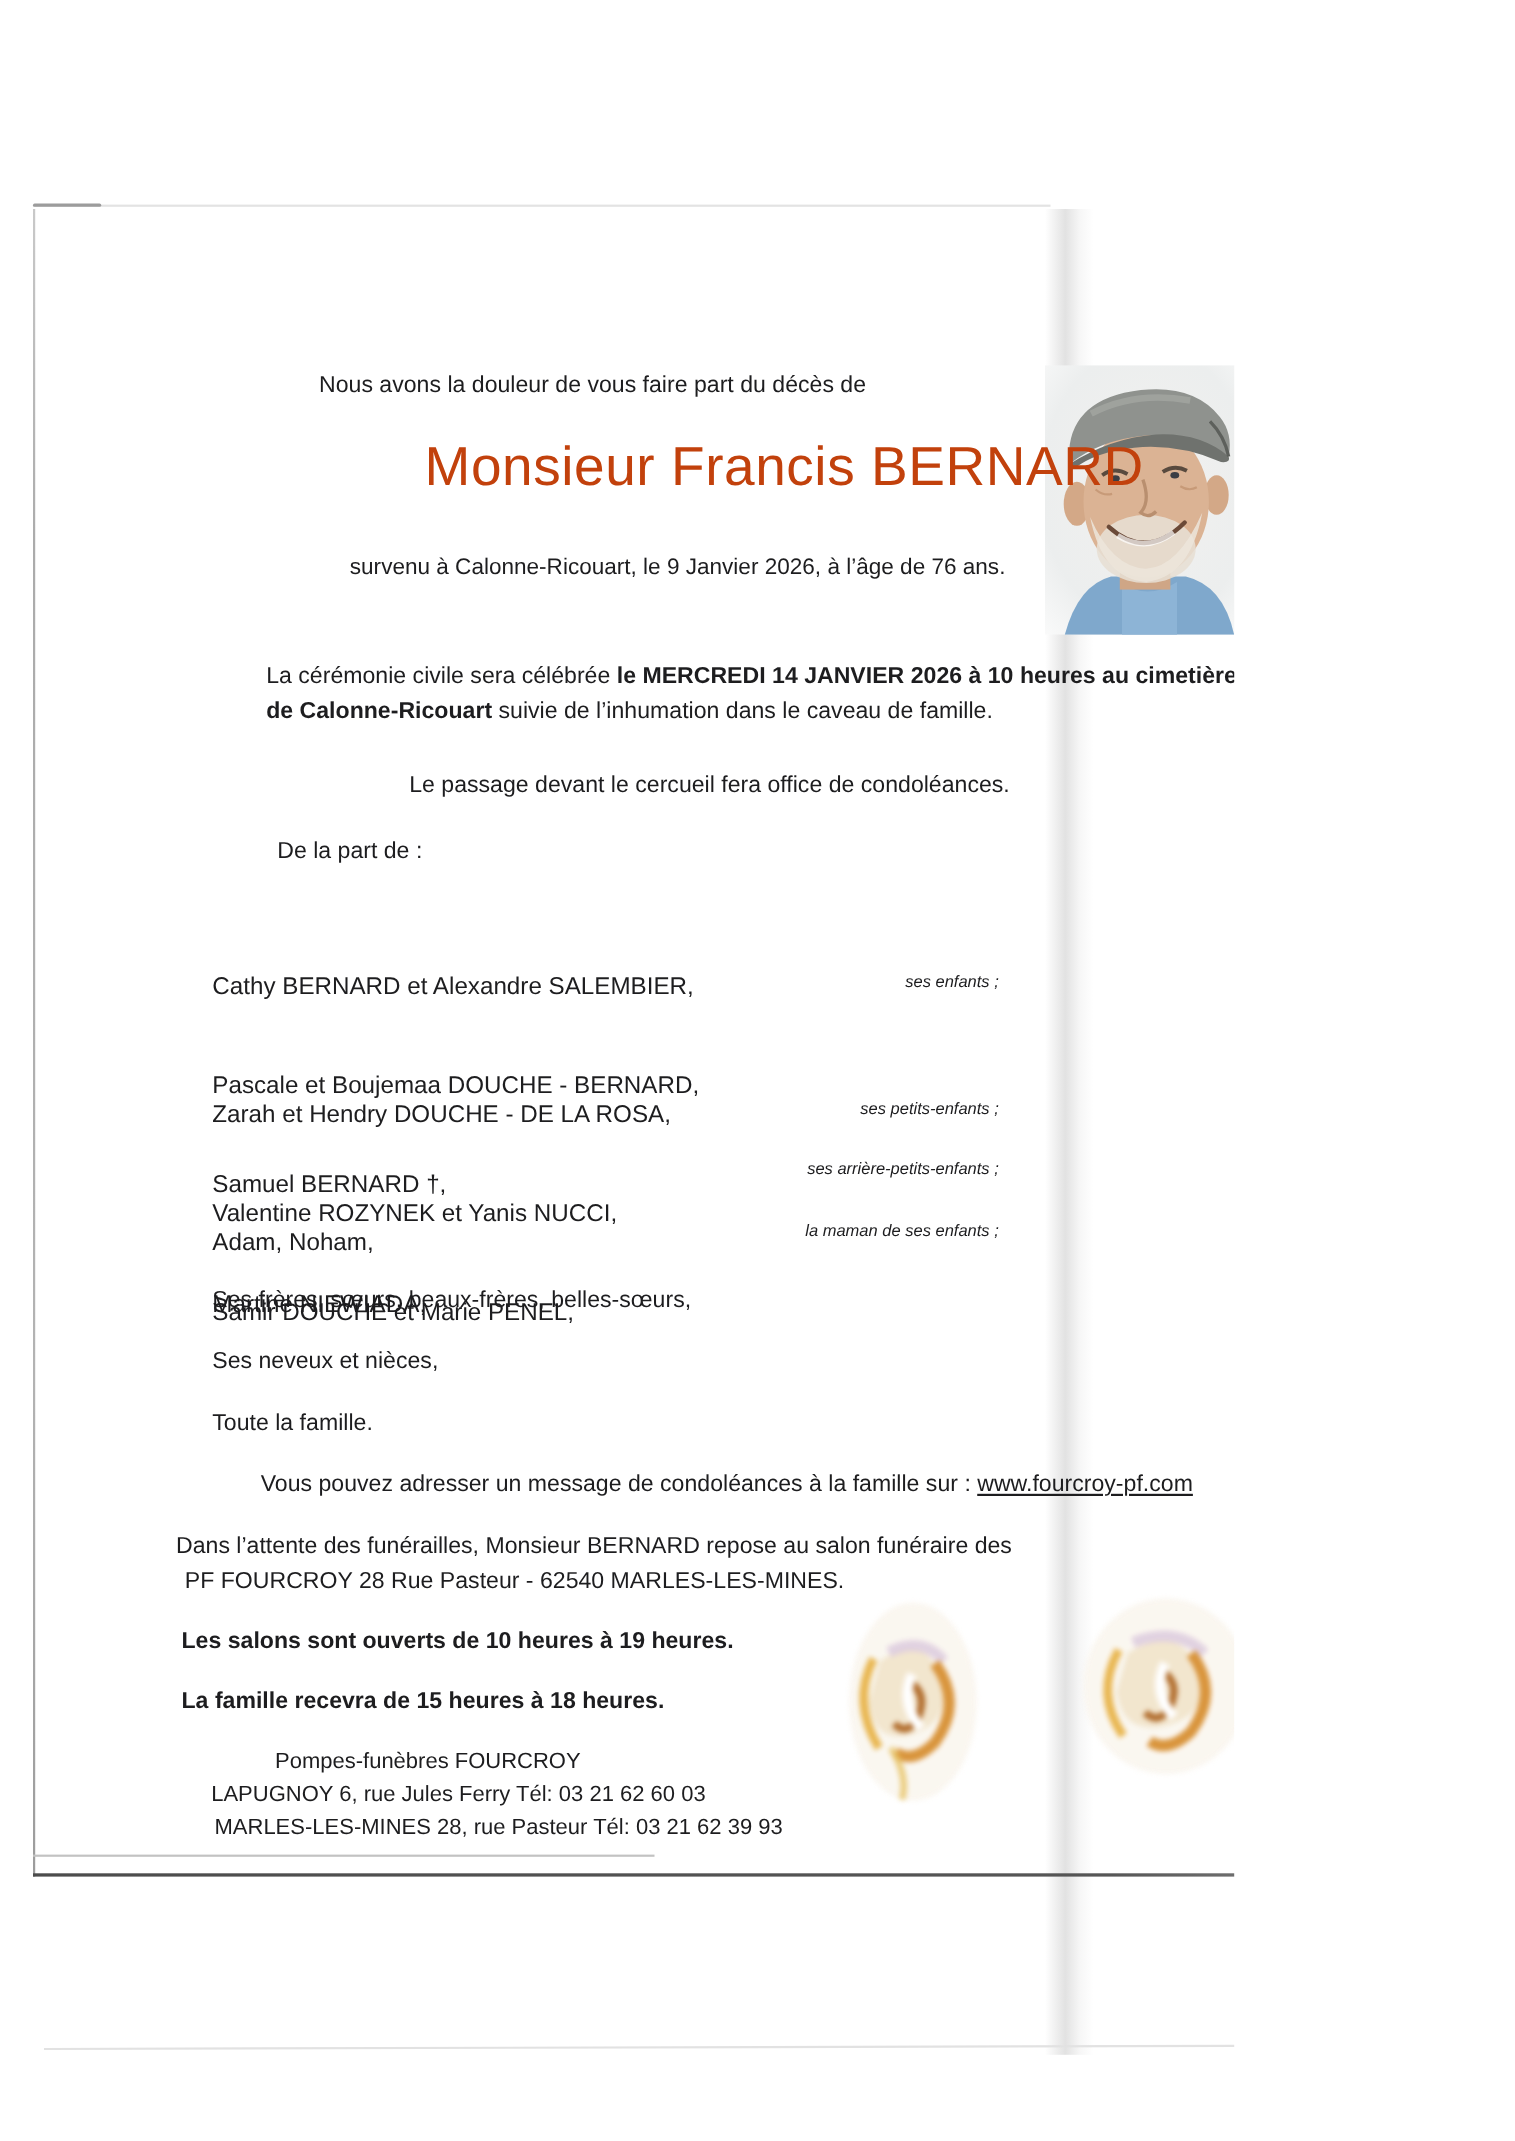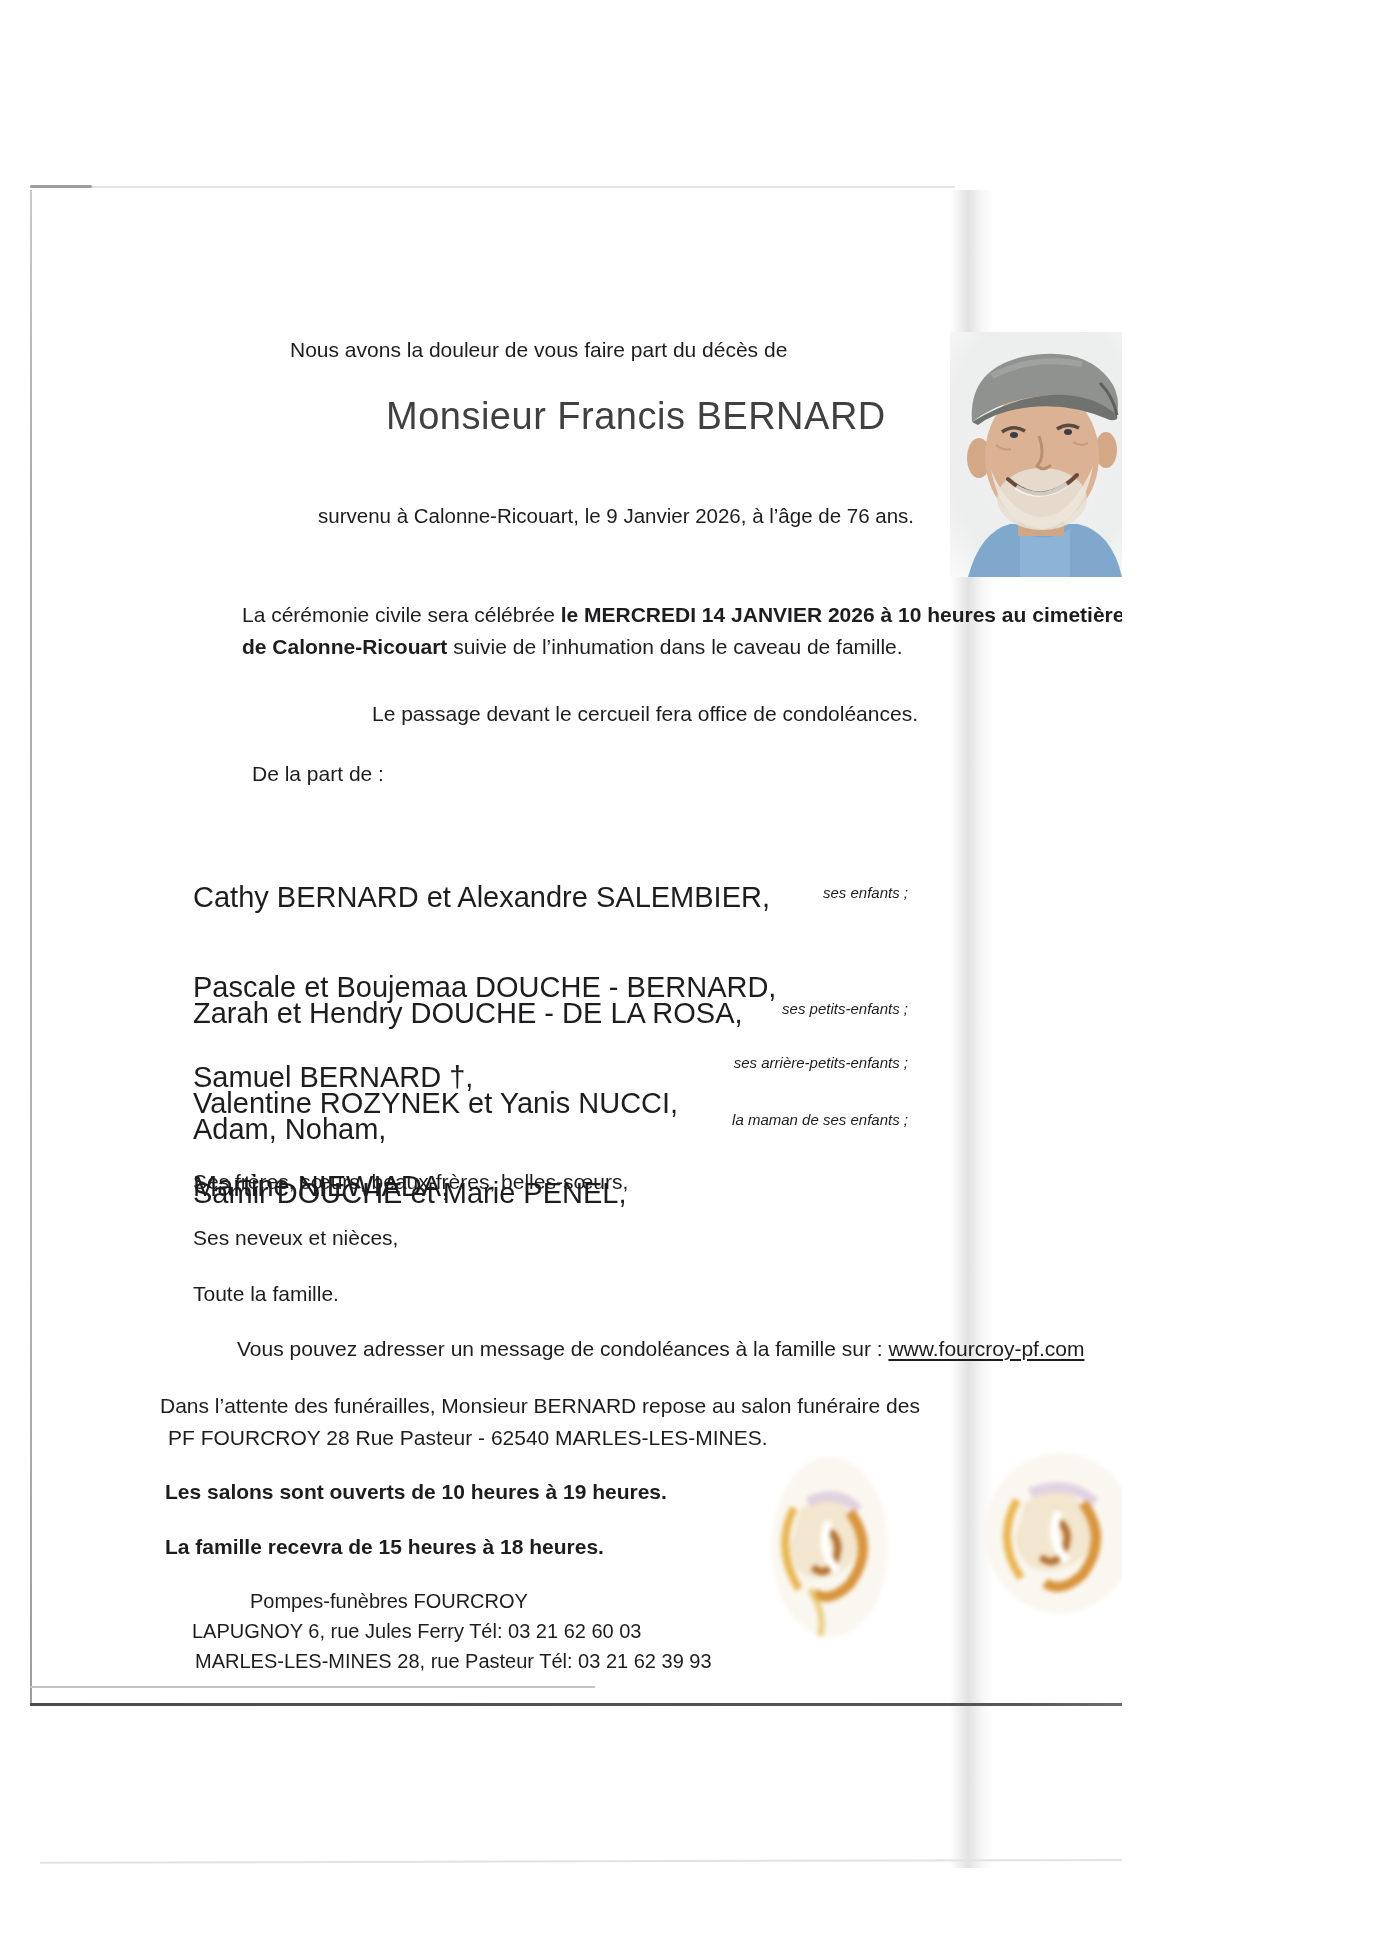--- a/index.html
+++ b/index.html
@@ -5,24 +5,24 @@
   html,body{margin:0;padding:0;background:#ffffff;}
   .page{
     position:relative;
     width:1122px;height:1946px;
     background:#ffffff;
     font-family:"Liberation Sans", sans-serif;
     color:#1d1d1f;
     overflow:hidden;
   }
   .t{position:absolute;white-space:nowrap;font-size:21px;line-height:1.3;}
-  .title{font-size:38px;letter-spacing:.5px;color:#404040;}
+  .title{font-size:50px;letter-spacing:.5px;color:#c2410c;}
   .b{font-weight:bold;}
   .link{ text-decoration:underline; text-underline-offset:3px; }
-  .names{position:absolute;font-size:29px;line-height:30px;white-space:pre;}
+  .names{position:absolute;font-size:22px;line-height:30px;white-space:pre;}
   .rel{position:absolute;left:420px;width:488px;text-align:right;font-style:italic;font-size:15px;white-space:nowrap;}
   
   .edge-left{position:absolute;left:30px;top:190px;width:2px;height:1516px;
     background:linear-gradient(to bottom,#c9c9c9,#ababab 20%,#b3b3b3 70%,#9c9c9c);}
   .edge-top{position:absolute;left:30px;top:186px;width:925px;height:2px;background:#e3e3e3;}
   .edge-top-dark{position:absolute;left:30px;top:185px;width:62px;height:3px;background:#9c9c9c;border-radius:2px;}
   .shadow-band{position:absolute;left:950px;top:190px;width:44px;height:1678px;
     background:linear-gradient(to right,rgba(110,110,110,0) 0%,rgba(110,110,110,.20) 42%,rgba(110,110,110,.06) 72%,rgba(110,110,110,0) 100%);}
   .rule-light{position:absolute;left:30px;top:1686px;width:565px;height:2px;background:#c2c2c2;}
   .rule-dark{position:absolute;left:30px;top:1703px;width:1303px;height:2.5px;

